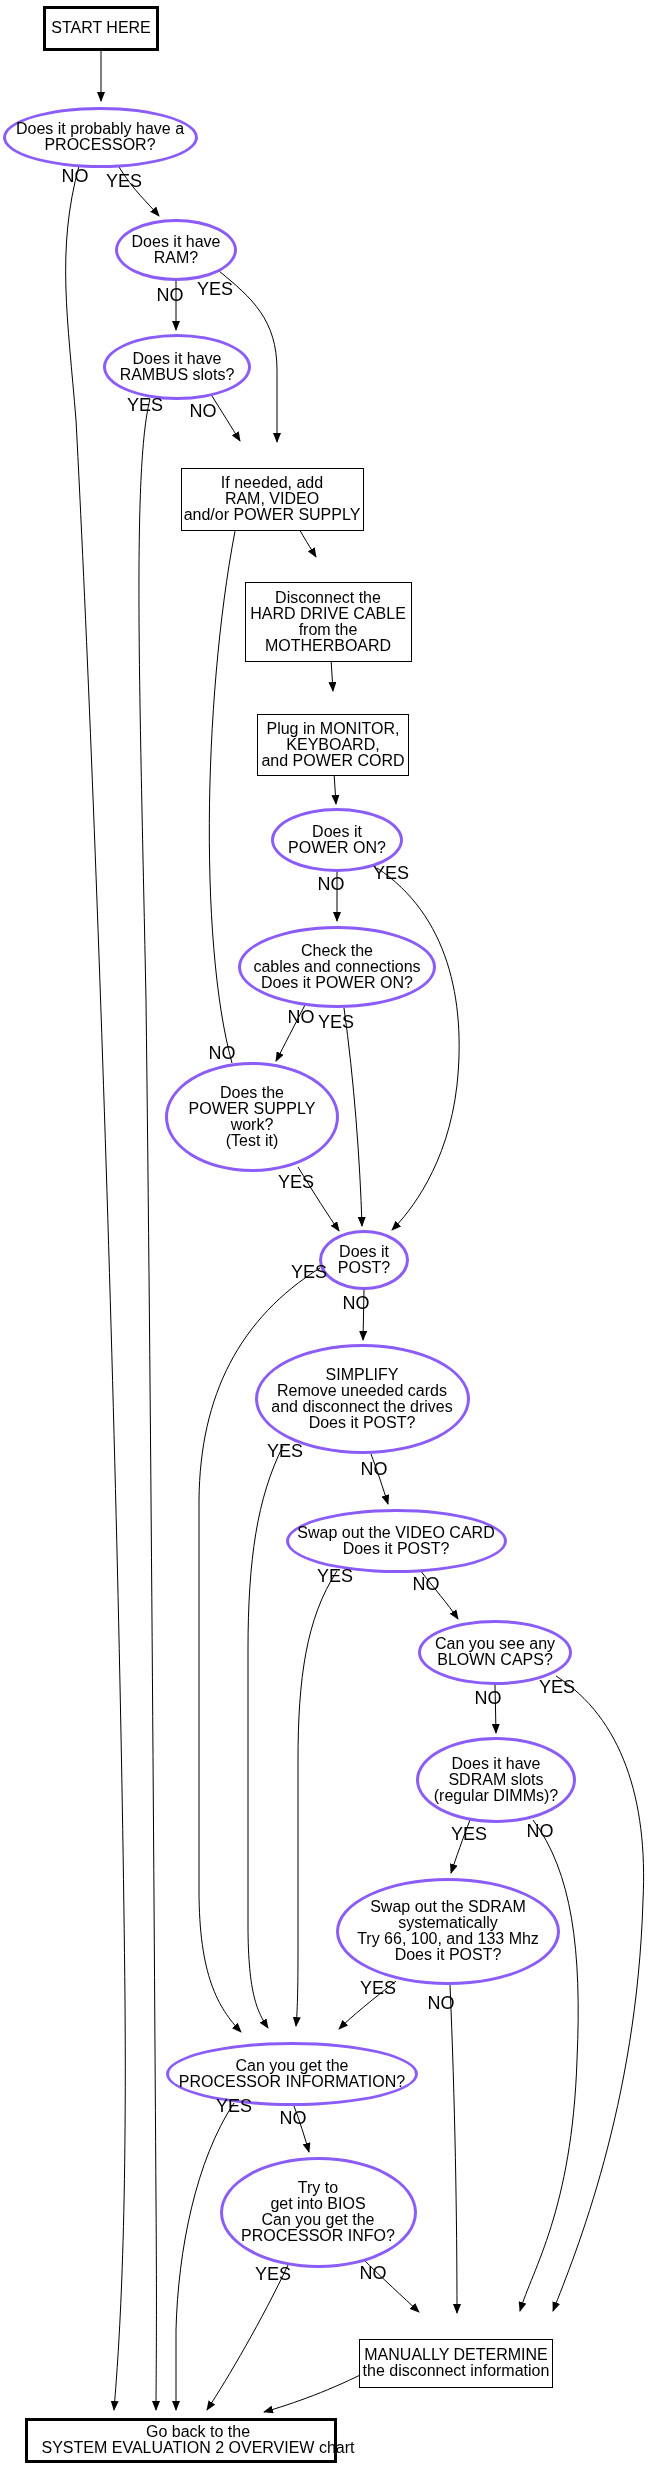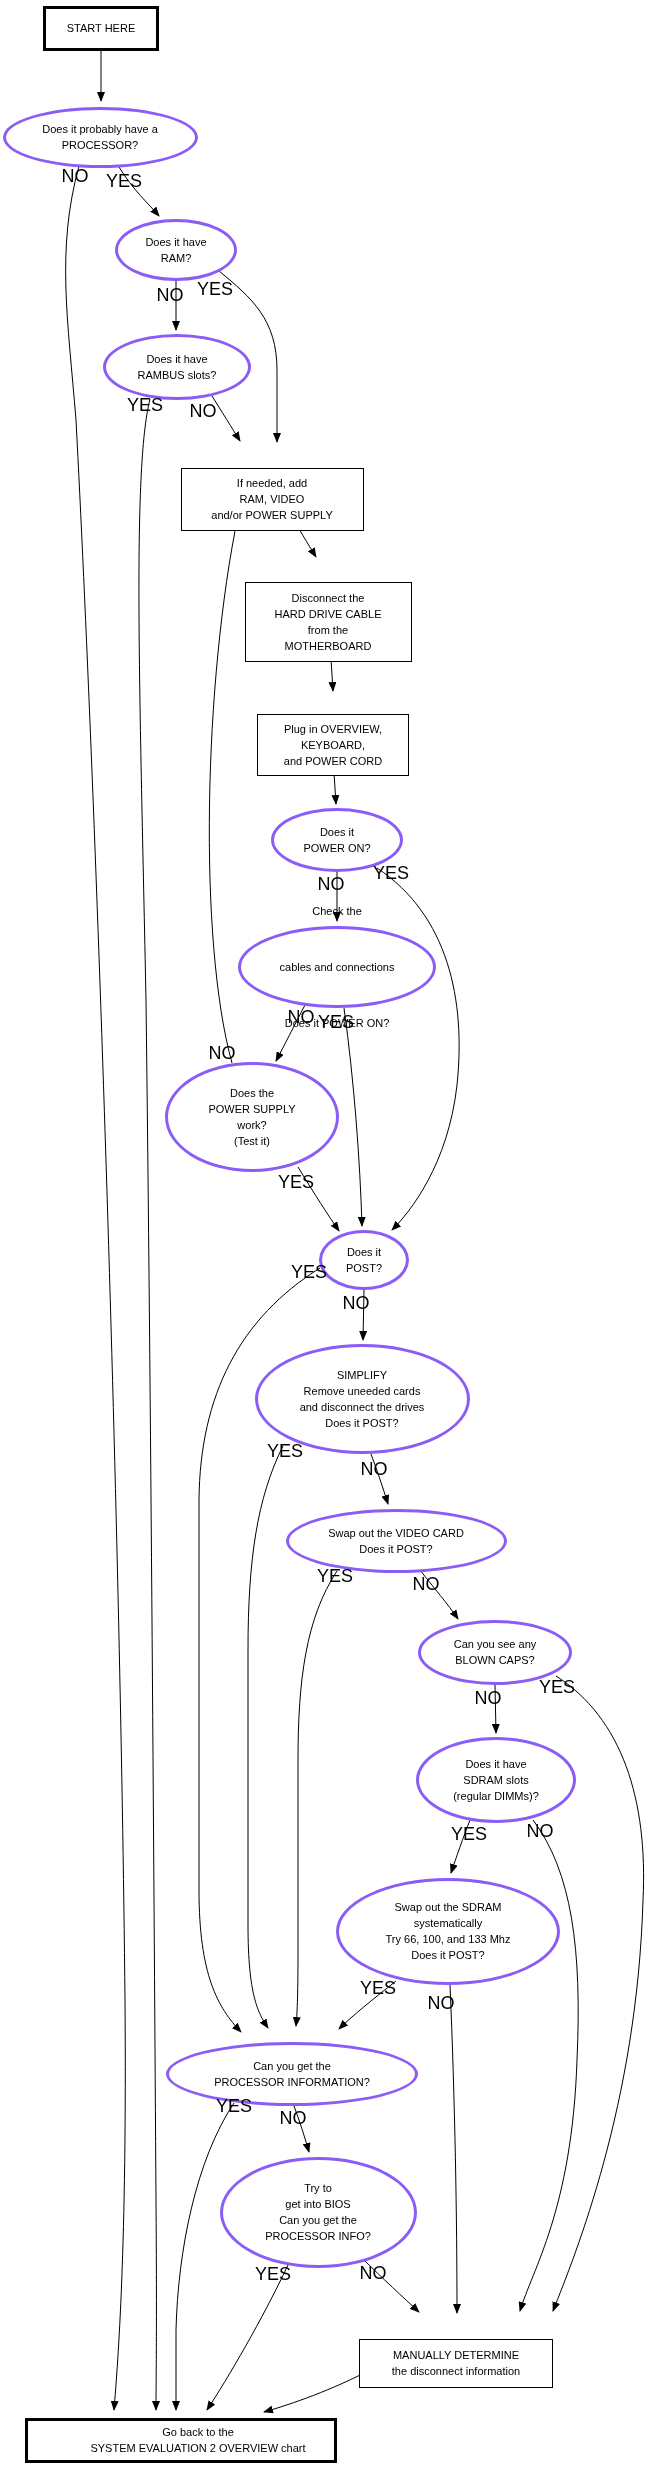--- a/index.html
+++ b/index.html
@@ -8,21 +8,21 @@
     width:664px;height:2472px;
     background:#ffffff;
     font-family:"Liberation Sans", sans-serif;
     overflow:hidden;
   }
   #edge-layer{position:absolute;left:0;top:0;width:664px;height:2472px;}
   .node{
     position:absolute;
     display:flex;flex-direction:column;justify-content:center;align-items:center;
     text-align:center;
-    font-size:11px;line-height:16px;color:#000;
+    font-size:16px;line-height:16px;color:#000;
     box-sizing:border-box;
     background:#fff;
   }
   .node.ellipse{border:3px solid #8b5cf6;border-radius:50%;}
   .node.rect{border:1px solid #000;margin-top:19px;}
   .node.rect-bold{border:3px solid #000;}
   .edge-label{
     position:absolute;
     transform:translate(-50%,-50%);
     font-size:18px;color:#000;
@@ -98,29 +98,29 @@
         <span>RAM, VIDEO</span>
         <span>and/or POWER SUPPLY</span>
       </div>
       <div class="node rect" style="left: 244.5px; top: 563px; width: 167px; height: 80px;">
         <span>Disconnect the</span>
         <span>HARD DRIVE CABLE</span>
         <span>from the</span>
         <span>MOTHERBOARD</span>
       </div>
       <div class="node rect" style="left: 257px; top: 695px; width: 152px; height: 62px;">
-        <span>Plug in OVERVIEW,</span>
+        <span>Plug in MONITOR,</span>
         <span>KEYBOARD,</span>
         <span>and POWER CORD</span>
       </div>
       <div class="node ellipse" style="left: 271px; top: 808px; width: 132px; height: 64px;">
         <span>Does it</span>
         <span>POWER ON?</span>
       </div>
-      <div class="node ellipse" style="left: 238px; top: 926px; width: 198px; height: 82px; gap: 40px;">
+      <div class="node ellipse" style="left: 238px; top: 926px; width: 198px; height: 82px;">
         <span>Check the</span>
         <span>cables and connections</span>
         <span>Does it POWER ON?</span>
       </div>
       <div class="node ellipse" style="left: 165px; top: 1062px; width: 174px; height: 110px;">
         <span>Does the</span>
         <span>POWER SUPPLY</span>
         <span>work?</span>
         <span>(Test it)</span>
       </div>

